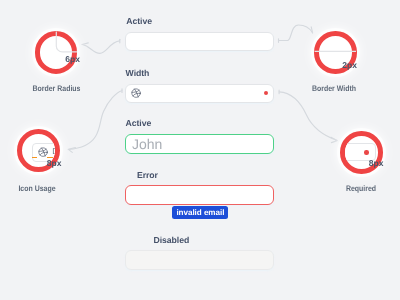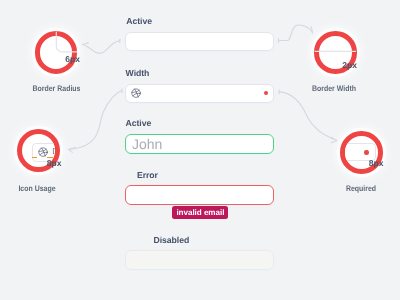--- a/index.html
+++ b/index.html
@@ -6,21 +6,21 @@
 body{width:400px;height:300px;background:#f2f3f5;font-family:"Liberation Sans",sans-serif;overflow:hidden;-webkit-font-smoothing:antialiased;text-rendering:geometricPrecision;}
 .stage{position:relative;width:400px;height:300px;filter:opacity(1);}
 svg.layer{position:absolute;left:0;top:0;width:400px;height:300px;pointer-events:none;overflow:visible;}
 .lbl{position:absolute;font-size:8.7px;font-weight:bold;color:#46526a;line-height:10px;white-space:nowrap;letter-spacing:-0.08px;}
 .fld{position:absolute;left:124.9px;width:149.5px;height:19.4px;border:1px solid #e3e5e8;border-radius:6px;background:#fff;box-sizing:border-box;box-shadow:0 1px 2px rgba(232,243,250,0.75);}
 .fld.green{border:1.5px solid #4ed188;}
 .fld.red{border:1.5px solid #ef6161;}
 .fld.disabled{background:#f5f5f4;border-color:#e9eaeb;}
 .ph{position:absolute;font-size:14px;color:#a9aeb5;line-height:19px;white-space:nowrap;}
 .dot{position:absolute;width:4.4px;height:4.4px;border-radius:50%;background:#ea4747;}
-.badge{position:absolute;background:#be185d;border-radius:2.5px;color:#fff;font-size:8.1px;font-weight:bold;letter-spacing:-0.05px;display:flex;align-items:center;justify-content:center;white-space:nowrap;}
+.badge{position:absolute;background:#1d4ed8;border-radius:2.5px;color:#fff;font-size:8.1px;font-weight:bold;letter-spacing:-0.05px;display:flex;align-items:center;justify-content:center;white-space:nowrap;}
 .circ{position:absolute;border-radius:50%;background:#fff;border:5px solid #ef4444;box-sizing:border-box;box-shadow:0 0 0 3px rgba(255,255,255,0.75), 0 0 8px 3px rgba(255,255,255,0.9);}
 .caption{position:absolute;font-size:8.1px;font-weight:bold;color:#5f6a79;text-align:center;white-space:nowrap;transform:scaleX(0.86);}
 .nval{position:absolute;font-size:8.5px;font-weight:bold;color:#4a5568;text-align:right;white-space:nowrap;}
 .mini{position:absolute;background:#fff;border:0.8px solid #e3e5e8;border-radius:4px;box-sizing:border-box;}
 .minitxt{position:absolute;font-size:8.2px;color:#656f7d;white-space:nowrap;}
 .mark{position:absolute;height:1.1px;background:#f7941e;}
 </style>
 </head>
 <body>
 

